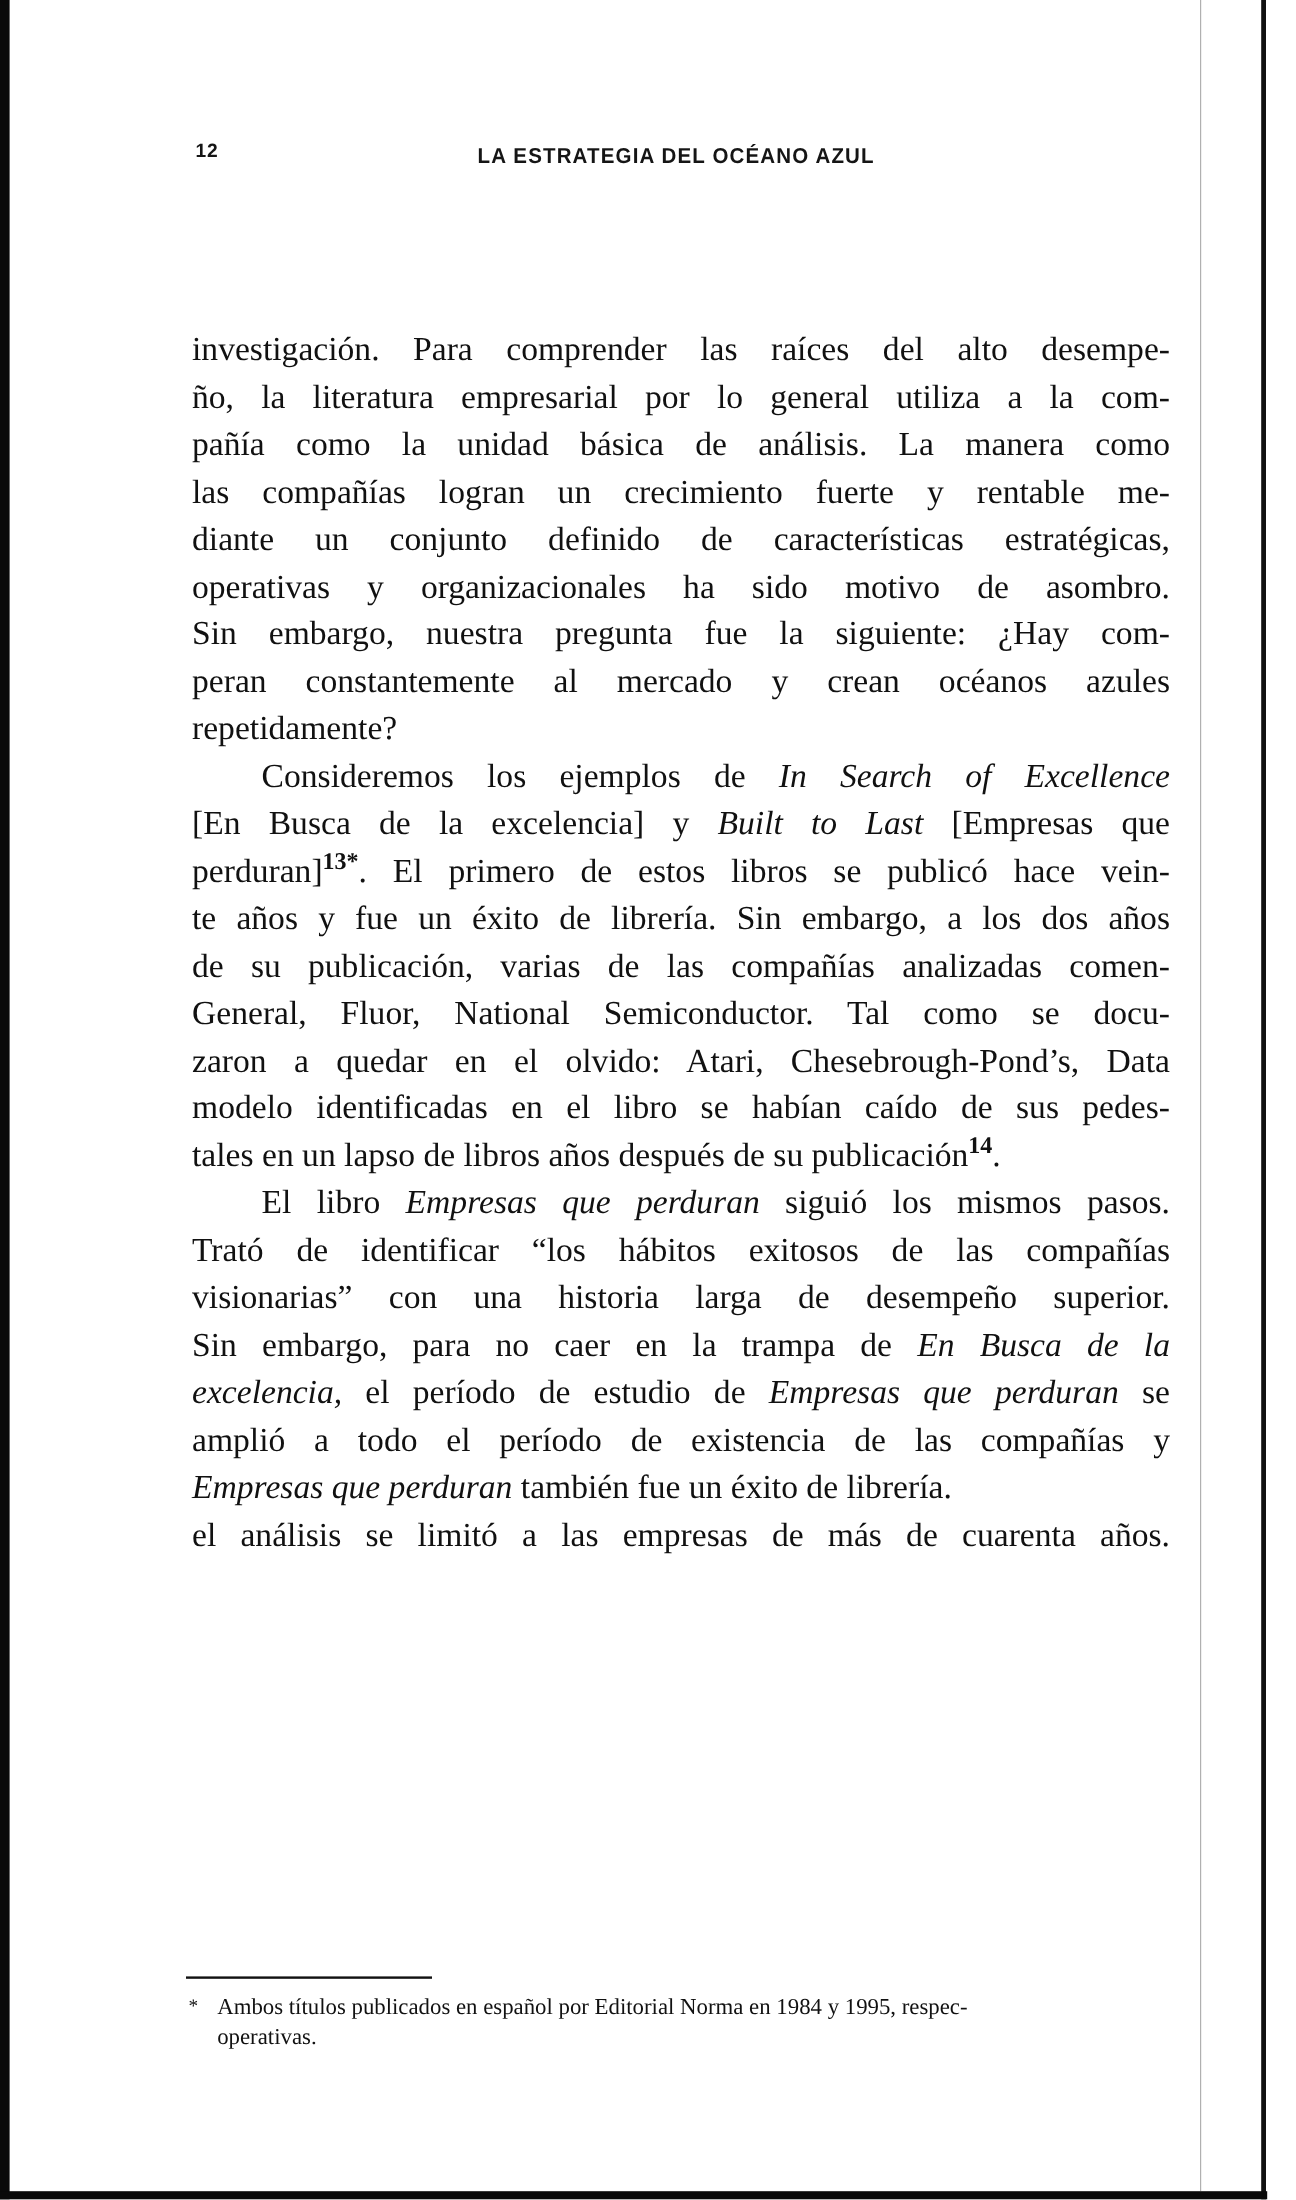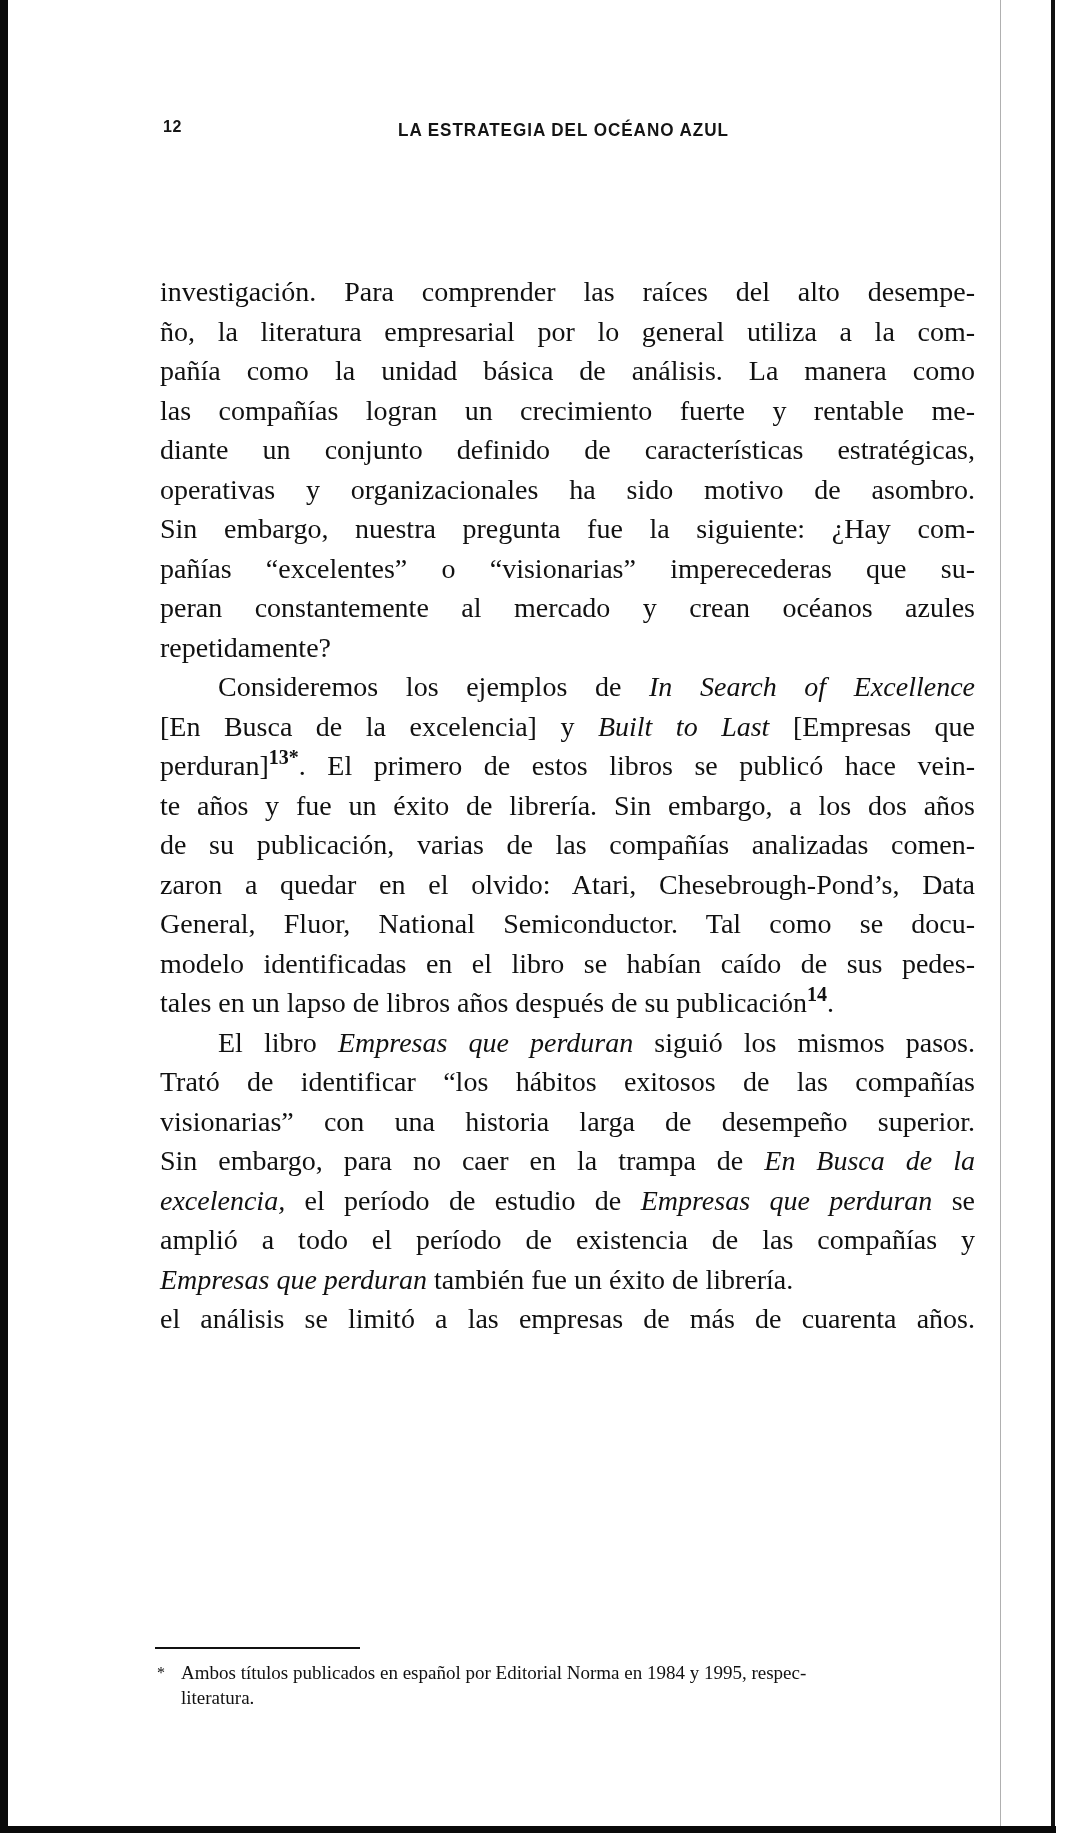--- a/index.html
+++ b/index.html
@@ -147,47 +147,46 @@
 
   <div class="body-text">
     <p>
       <span class="line">investigación. Para comprender las raíces del alto desempe-</span>
       <span class="line">ño, la literatura empresarial por lo general utiliza a la com-</span>
       <span class="line">pañía como la unidad básica de análisis. La manera como</span>
       <span class="line">las compañías logran un crecimiento fuerte y rentable me-</span>
       <span class="line">diante un conjunto definido de características estratégicas,</span>
       <span class="line">operativas y organizacionales ha sido motivo de asombro.</span>
       <span class="line">Sin embargo, nuestra pregunta fue la siguiente: ¿Hay com-</span>
-      <span class="line">pañías “excelentes” o “visionarias” imperecederas que su-</span>
       <span class="line">peran constantemente al mercado y crean océanos azules</span>
       <span class="line last">repetidamente?</span>
     </p>
     <p>
         <span class="line first-indent"><span>Consideremos los ejemplos de </span><em>In Search of Excellence</em></span>
         <span class="line"><span>[En Busca de la excelencia] y </span><em>Built to Last</em><span> [Empresas que</span></span>
         <span class="line"><span>perduran]</span><sup>13*</sup><span>. El primero de estos libros se publicó hace vein-</span></span>
         <span class="line"><span>te años y fue un éxito de librería. Sin embargo, a los dos años</span></span>
         <span class="line"><span>de su publicación, varias de las compañías analizadas comen-</span></span>
+        <span class="line"><span>General, Fluor, National Semiconductor. Tal como se docu-</span></span>
         <span class="line"><span>zaron a quedar en el olvido: Atari, Chesebrough-Pond’s, Data</span></span>
-        <span class="line"><span>General, Fluor, National Semiconductor. Tal como se docu-</span></span>
         <span class="line"><span>modelo identificadas en el libro se habían caído de sus pedes-</span></span>
         <span class="line last"><span>tales en un lapso de libros años después de su publicación</span><sup>14</sup><span>.</span></span>
       </p>
     <p>
         <span class="line first-indent"><span>El libro </span><em>Empresas que perduran</em><span> siguió los mismos pasos.</span></span>
         <span class="line"><span>Trató de identificar “los hábitos exitosos de las compañías</span></span>
         <span class="line"><span>visionarias” con una historia larga de desempeño superior.</span></span>
         <span class="line"><span>Sin embargo, para no caer en la trampa de </span><em>En Busca de la</em></span>
         <span class="line"><em>excelencia,</em><span> el período de estudio de </span><em>Empresas que perduran</em><span> se</span></span>
         <span class="line"><span>amplió a todo el período de existencia de las compañías y</span></span>
         <span class="line last"><em>Empresas que perduran</em><span> también fue un éxito de librería.</span></span>
         <span class="line"><span>el análisis se limitó a las empresas de más de cuarenta años.</span></span>
       </p>
   </div>
 
   <div class="footnote-rule"></div>
   <div class="footnote">
     <span class="star">*</span>
     <span class="note-text">Ambos títulos publicados en español por Editorial Norma en 1984 y 1995, respec-</span>
-    <span class="note-text">literatura.</span>
+    <span class="note-text">operativas.</span>
   </div>
 
 </div>
 
 </body></html>

